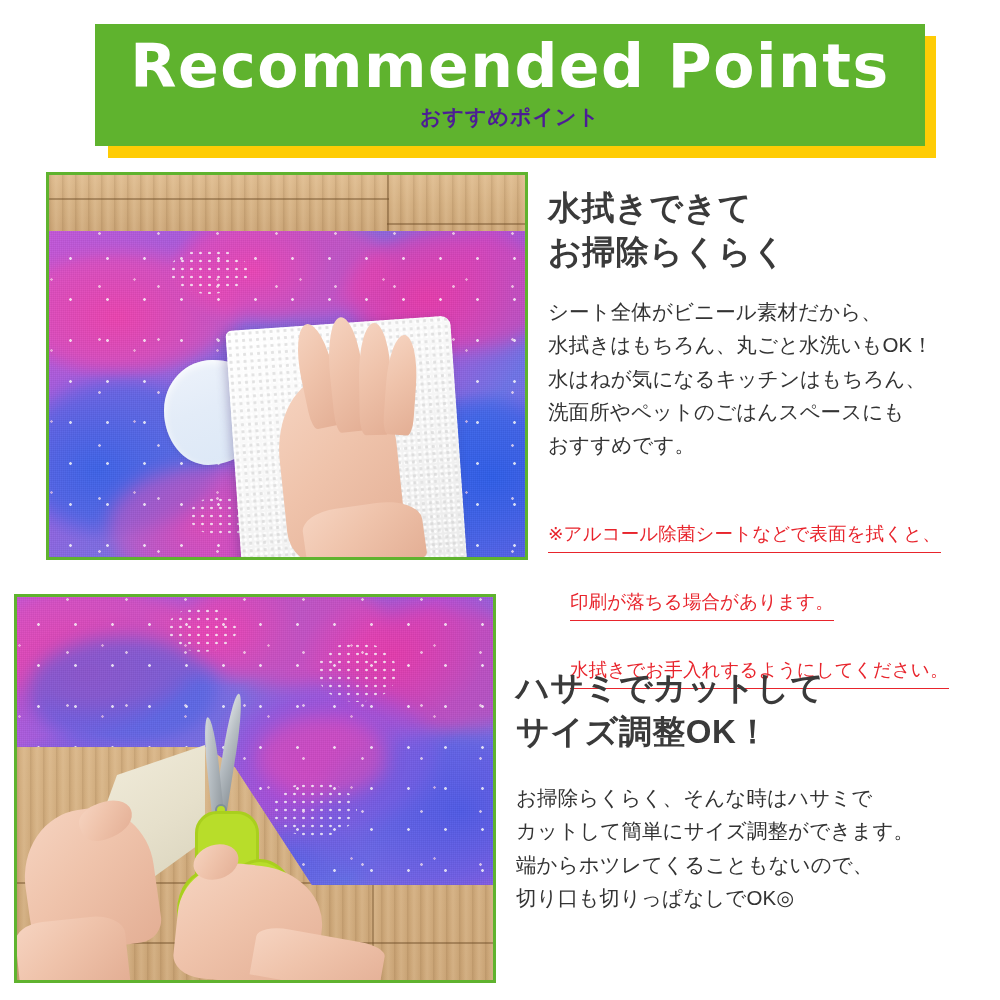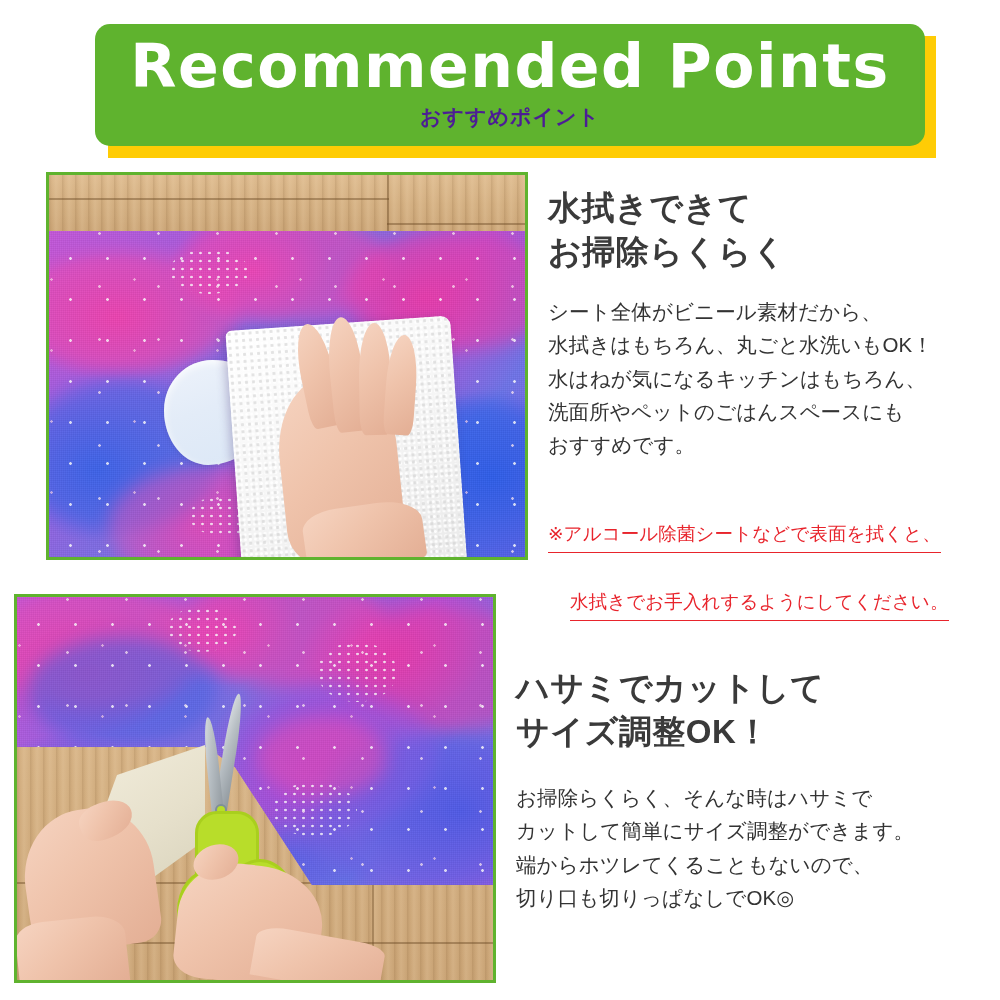--- a/index.html
+++ b/index.html
@@ -33,21 +33,20 @@
     height: 122px;
     background: #ffcc05;
   }
   .header-band {
     position: absolute;
     left: 95px;
     top: 24px;
     width: 830px;
     height: 122px;
     background: #5fb32e;
-    border-radius: 15px;
   }
   .header-title {
     position: absolute;
     left: 0;
     top: 12px;
     width: 830px;
     text-align: center;
     color: #ffffff;
     font-size: 60px;
     font-weight: 700;
@@ -317,20 +316,21 @@
   <div class="text-col" style="top:18px;">
     <h2 class="sec-heading">水拭きできて
 お掃除らくらく</h2>
     <p class="sec-body" style="margin-top:22px;">シート全体がビニール素材だから、
 水拭きはもちろん、丸ごと水洗いもOK！
 水はねが気になるキッチンはもちろん、
 洗面所やペットのごはんスペースにも
 おすすめです。</p>
     <div class="note" style="margin-top:24px;text-align:right;">
       <span class="note-line">※アルコール除菌シートなどで表面を拭くと、</span>
+      <span class="note-line indent">印刷が落ちる場合があります。</span>
       <span class="note-line indent">水拭きでお手入れするようにしてください。</span>
     </div>
   </div>
 </div>
 
 <div class="section" id="section-2">
 
   <div class="photo-frame" id="photo-frame-2">
     <div class="photo-inner">
 

